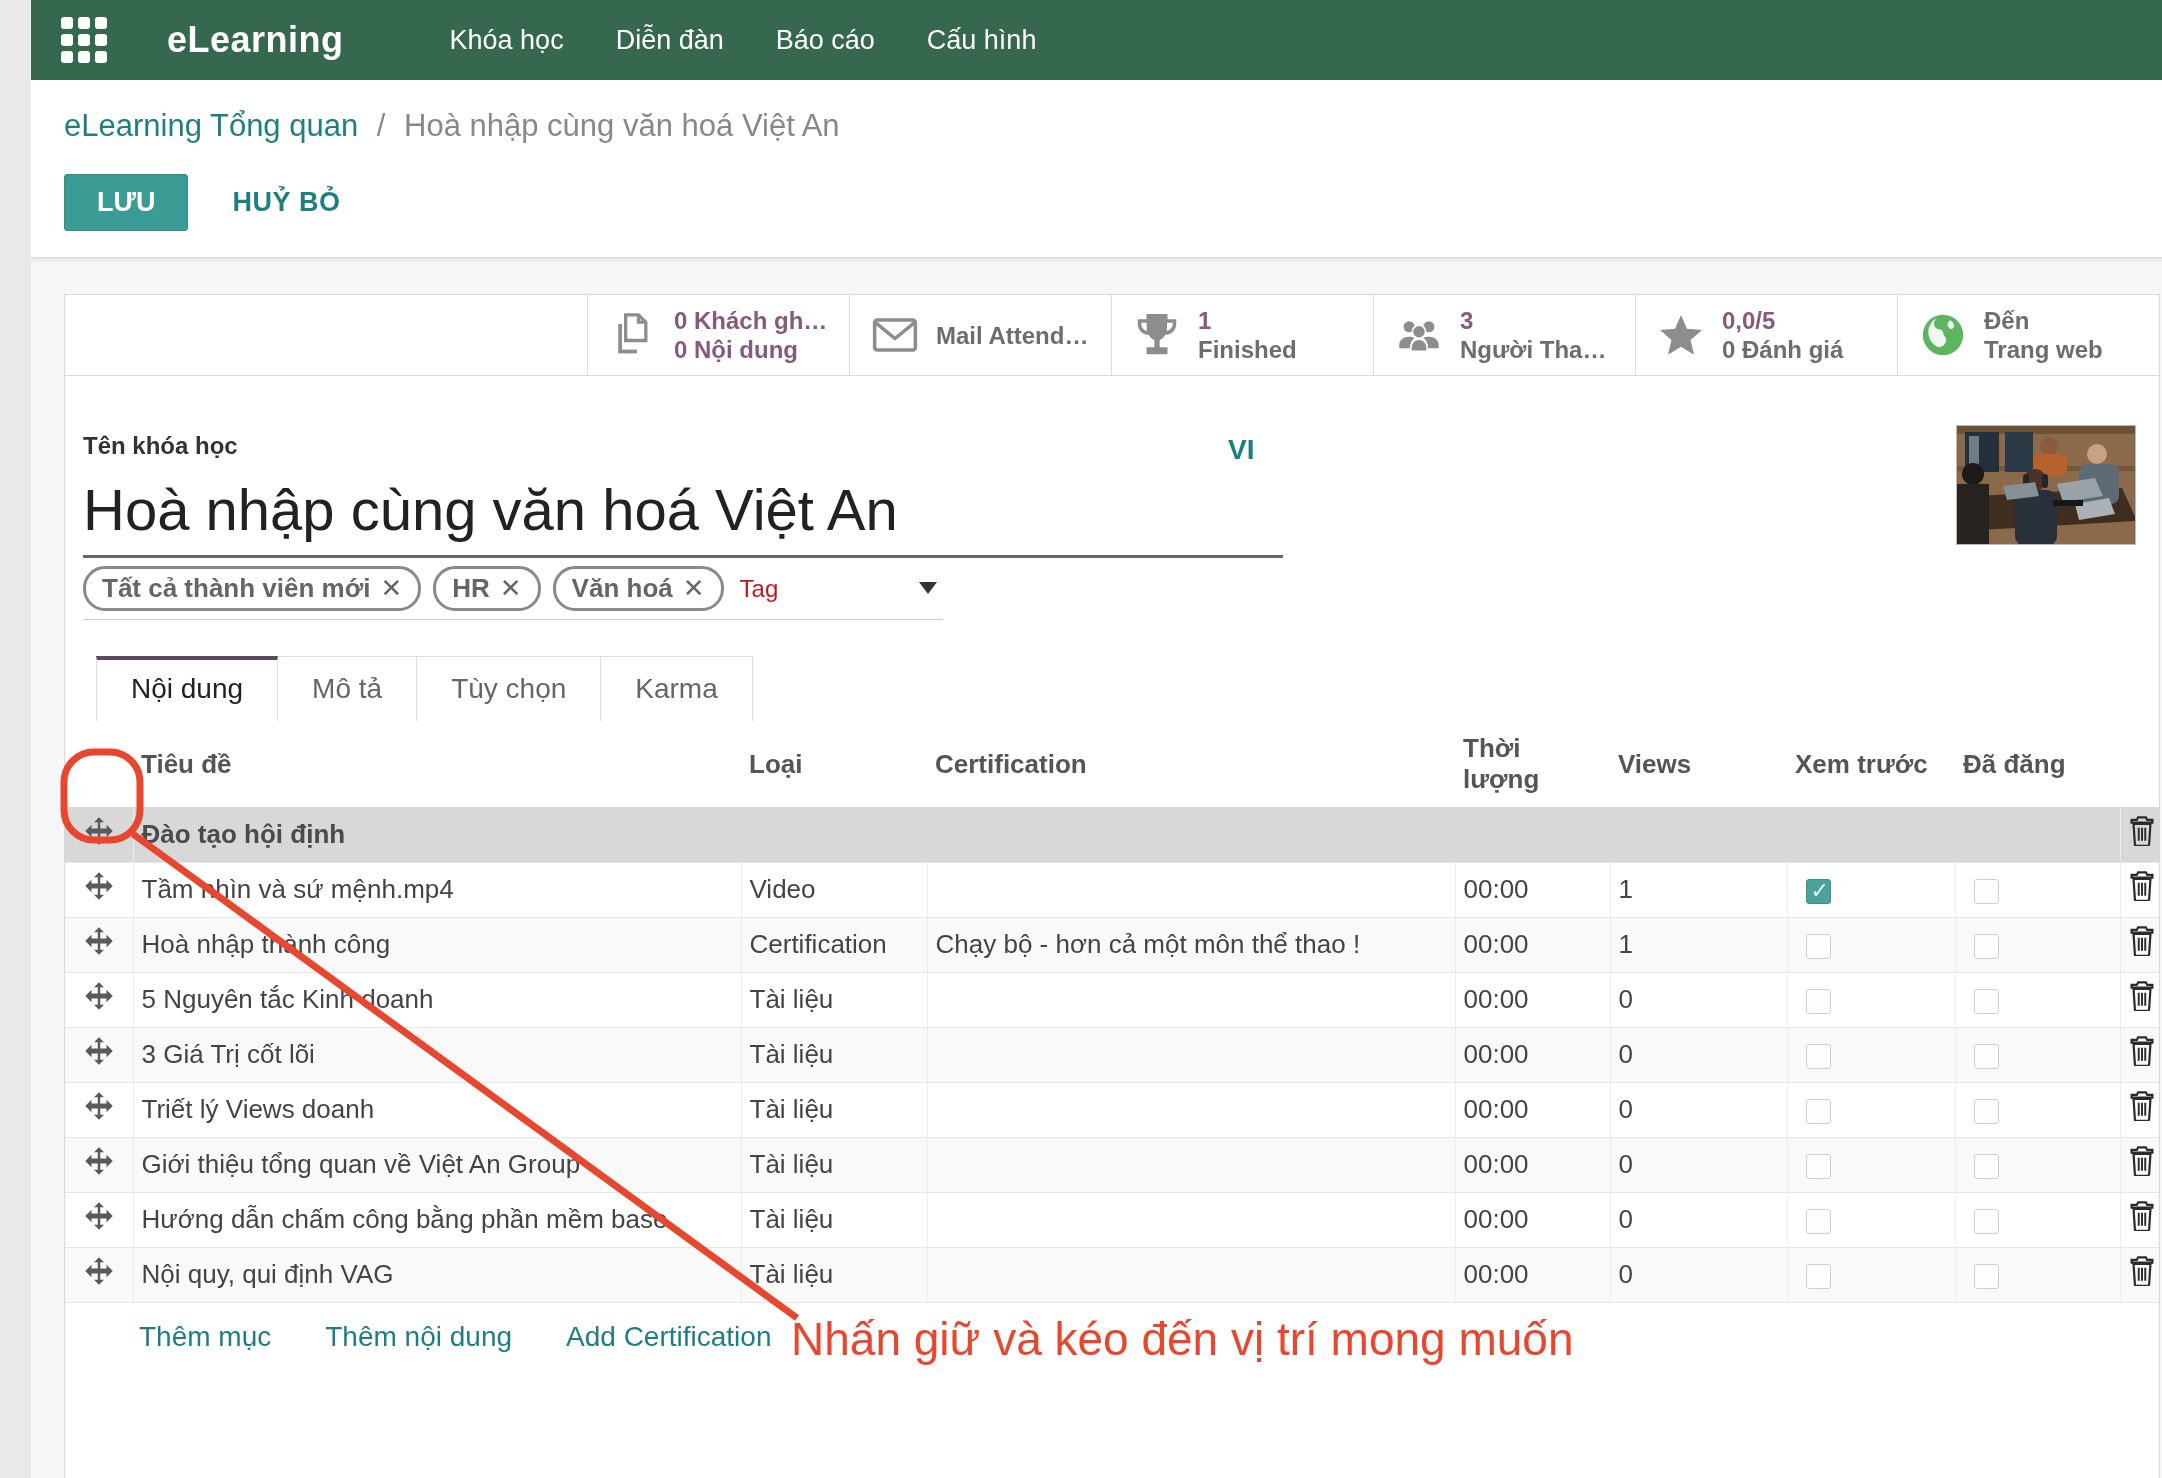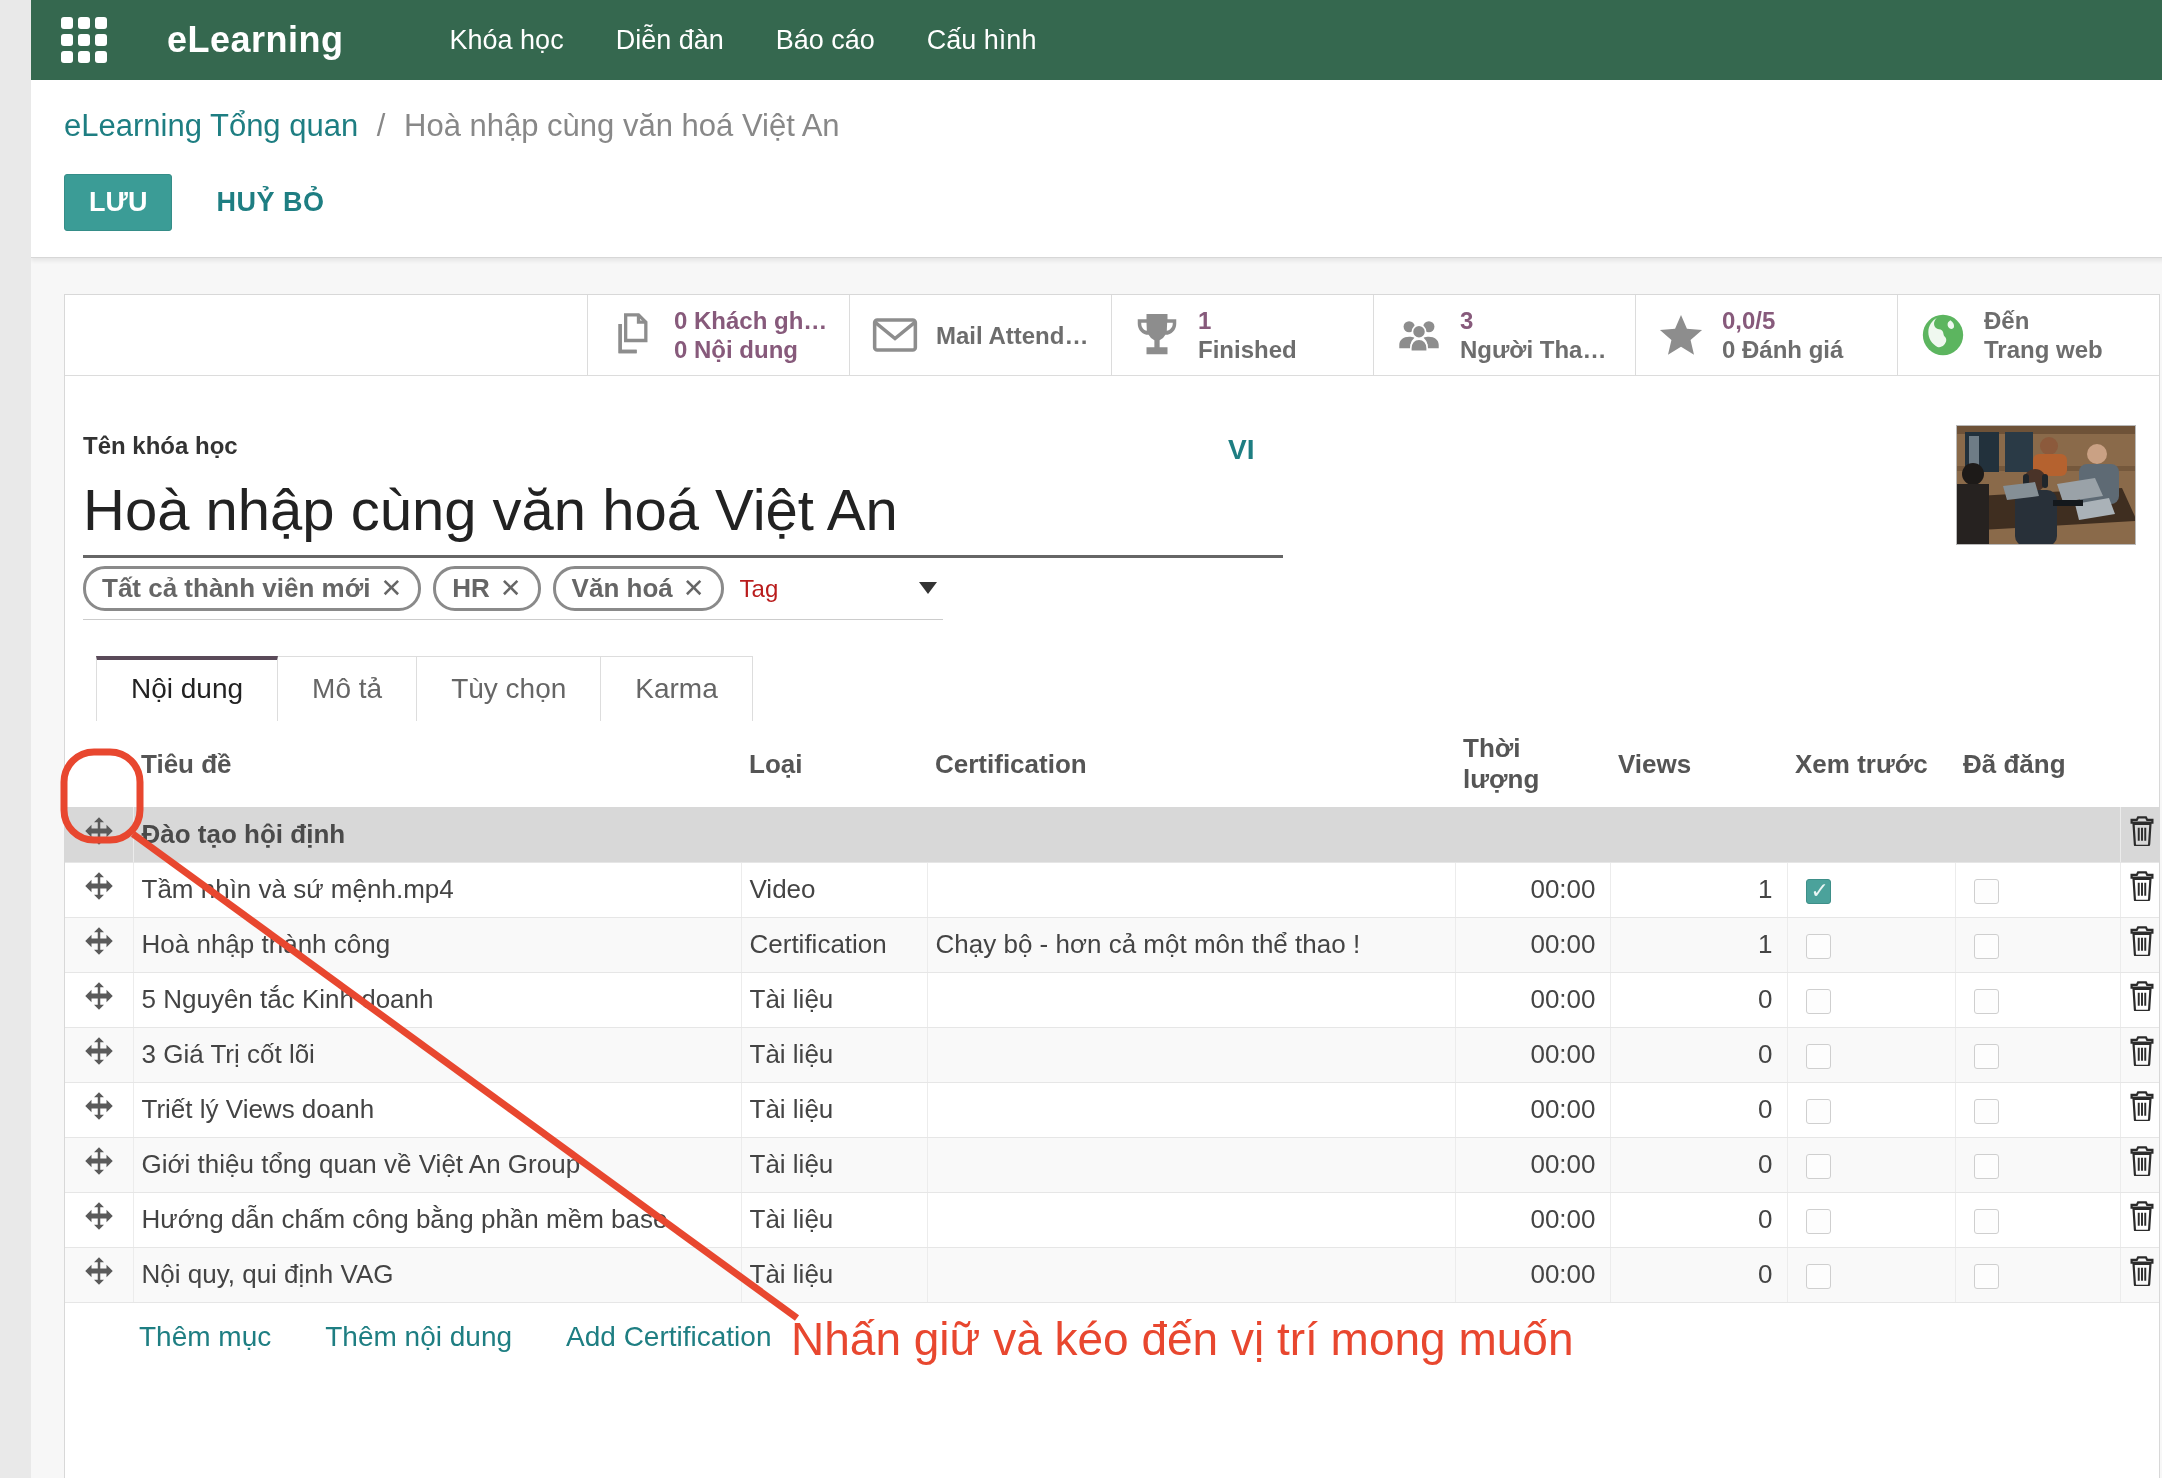--- a/index.html
+++ b/index.html
@@ -15,21 +15,21 @@
   .nav-menu { display:flex; gap:52px; }
   .nav-menu a { color:#fff; font-size:27px; text-decoration:none; cursor:pointer; }
 
   
   .header { background:#fff; padding:28px 33px 26px 33px; border-bottom:1px solid #d7d7d7; box-shadow:0 3px 4px rgba(0,0,0,.07); position:relative; z-index:2; }
   .breadcrumb { font-size:31px; }
   .breadcrumb .bc-link { color:#1E7E82; cursor:pointer; }
   .breadcrumb .bc-sep { color:#888; margin:0 10px; }
   .breadcrumb .bc-current { color:#888; }
   .header-actions { margin-top:30px; display:flex; align-items:center; gap:44px; }
-  .btn-save { background:#3B9C96; border:1px solid #358D88; color:#fff; font-weight:bold; font-size:27px; padding:12px 24px; border-radius:3px; cursor:pointer; }
+  .btn-save { background:#3B9C96; border:1px solid #358D88; color:#fff; font-weight:bold; font-size:27px; padding:12px 32px; border-radius:3px; cursor:pointer; }
   .btn-discard { color:#1E7E82; font-weight:bold; font-size:27px; background:none; border:none; cursor:pointer; letter-spacing:.5px; }
 
   
   .page-body { padding:36px 33px 46px 33px; }
   .card { position:relative; background:#fff; border:1px solid #d8d8d8; min-height:1144px; }
 
   
   .stat-row { display:flex; justify-content:flex-end; border-bottom:1px solid #dcdcdc; background:#fff; }
   .stat-btn { width:262px; height:80px; border-left:1px solid #dcdcdc; display:flex; align-items:center; gap:18px; padding:0 14px 0 22px; cursor:pointer; background:#fff; }
   .stat-ic { flex:0 0 auto; width:46px; display:flex; justify-content:center; }
@@ -52,21 +52,21 @@
   .tabs { display:flex; margin:36px 0 0 13px; }
   .tab { font-size:28px; color:#666; padding:16px 34px; border:1px solid #ddd; border-bottom:none; background:#fff; cursor:pointer; }
   .tab + .tab { border-left:none; }
   .tab.active { color:#222; font-weight:500; border-top:4px solid #5A4A59; padding-top:13px; }
 
   
   table.content { width:100%; border-collapse:collapse; table-layout:fixed; font-size:26px; color:#444; }
   table.content th { font-weight:bold; color:#555; text-align:left; padding:12px 8px; height:50px; }
   table.content td { height:55px; padding:0 8px; border-bottom:1px solid #e6e6e6; border-right:1px solid #ececec; overflow:hidden; white-space:nowrap; }
   table.content td:last-child { border-right:none; }
-  td.num, th.num { text-align:right; padding-right:14px !important; }
+  td.num, th.num { padding-right:14px !important; }
   tr.section-row td { background:#D8D8D8; font-weight:bold; color:#4a4a4a; }
   tr.alt td { background:#f9f9f9; }
   td.handle-cell { text-align:center; cursor:grab; }
   td.trash-cell { text-align:center; cursor:pointer; }
   .checkbox { display:inline-block; width:25px; height:25px; border:1px solid #cfcfcf; background:#fdfdfd; border-radius:3px; vertical-align:middle; margin-left:10px; cursor:pointer; position:relative; }
   .checkbox.checked { background:#4BA29B; border-color:#3E8F89; }
   .checkbox.checked::after { content:"✓"; position:absolute; left:4px; top:-2px; color:#eaf6f5; font-size:22px; font-weight:bold; }
   .table-footer { display:flex; gap:54px; padding:18px 0 0 74px; }
   .table-footer a { color:#1E7E82; font-size:28px; cursor:pointer; text-decoration:none; }
   .card-bottom-pad { height:128px; }

